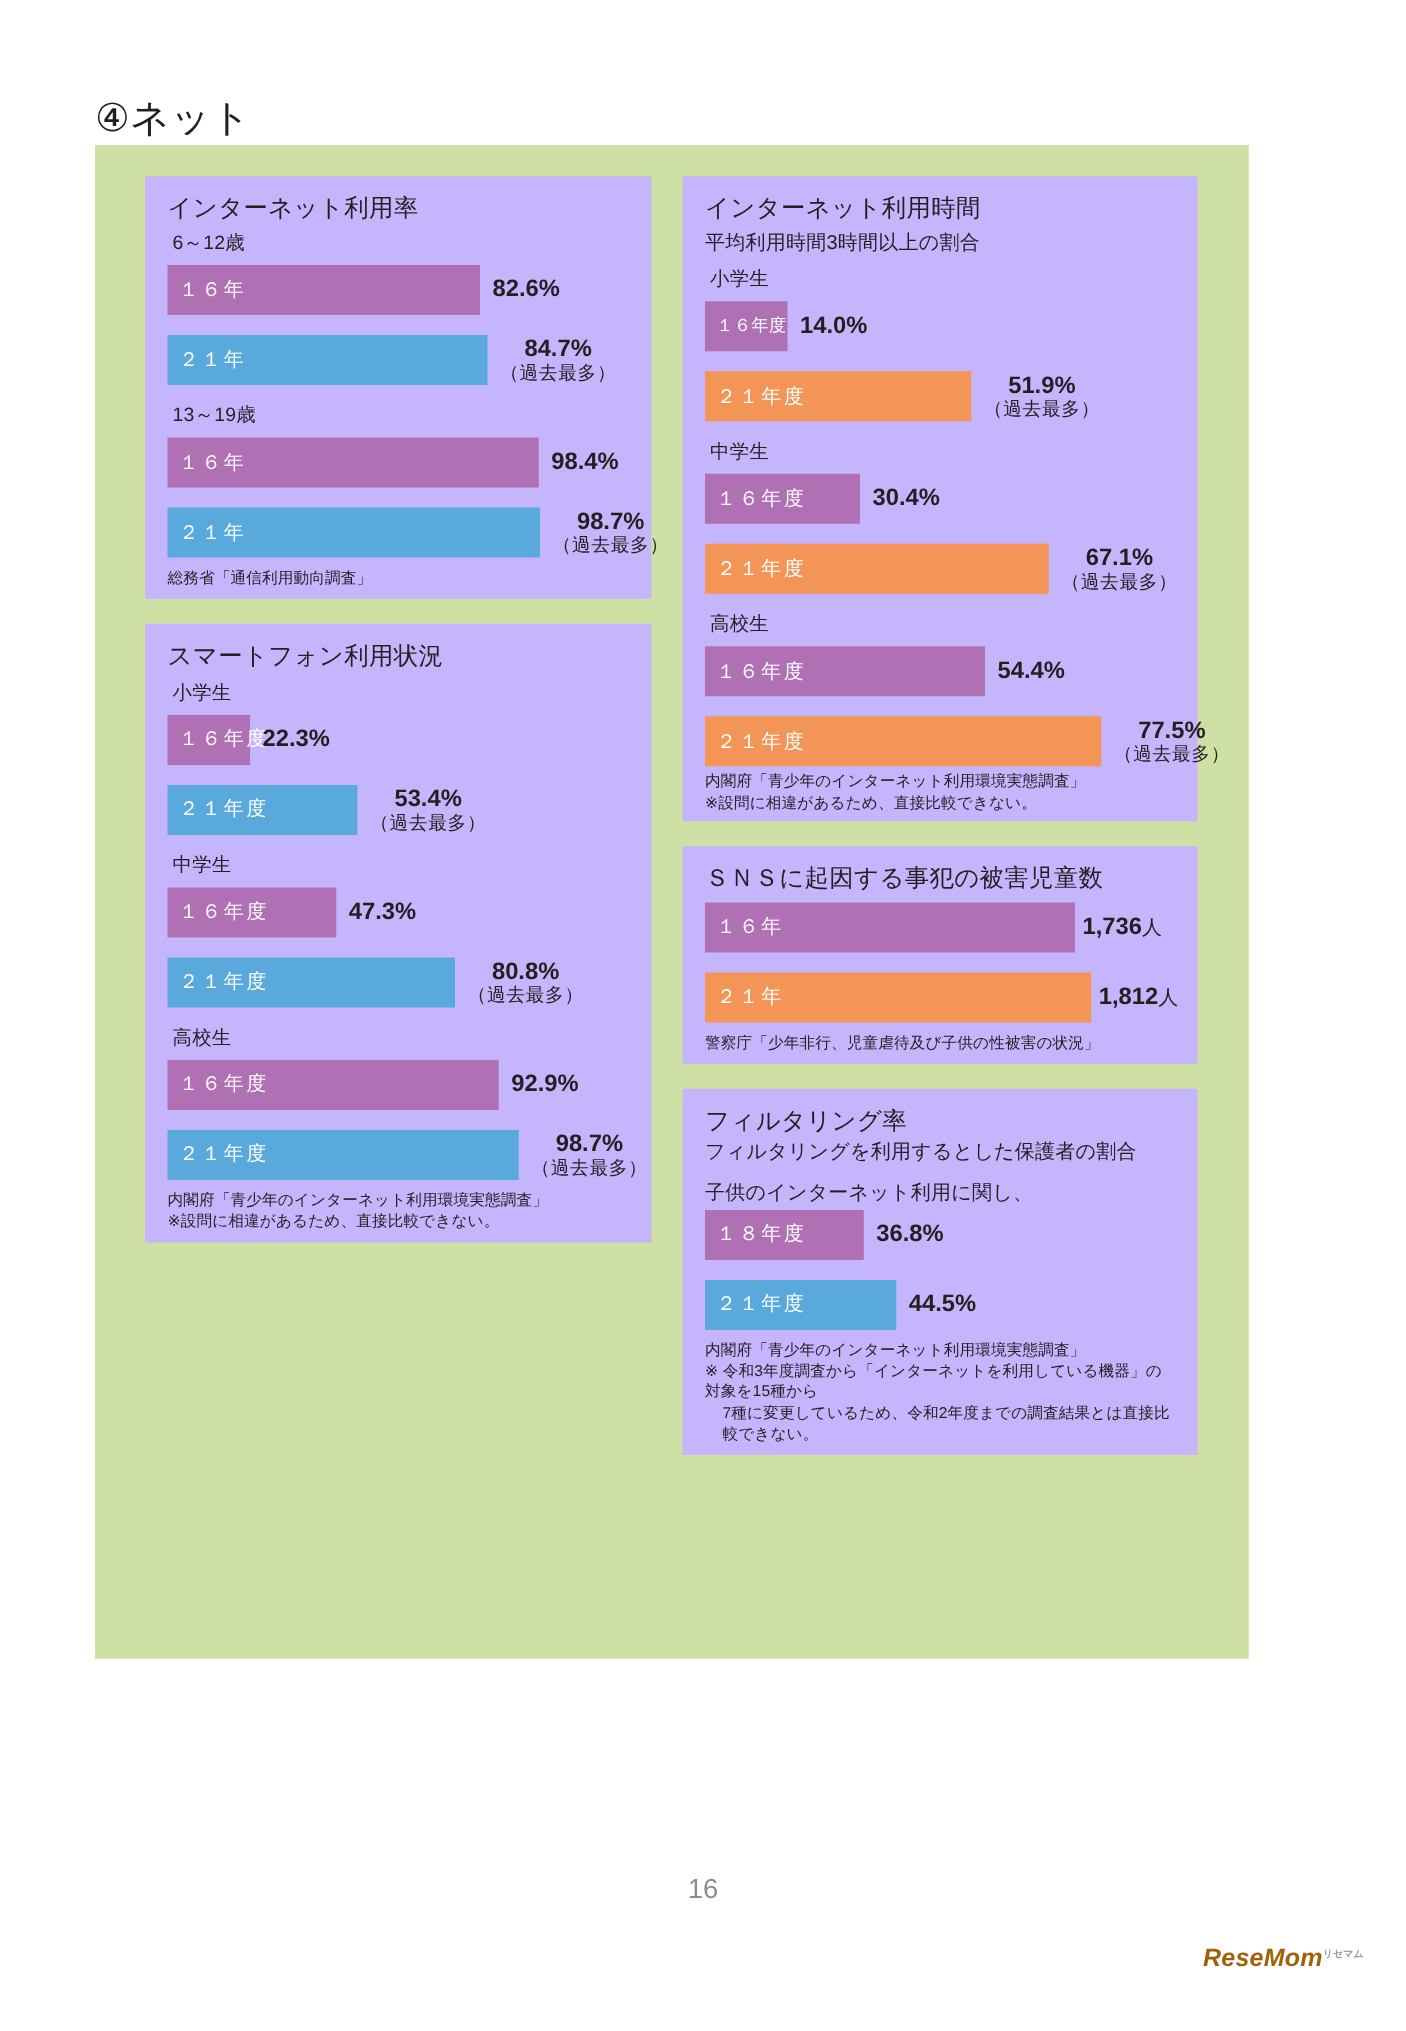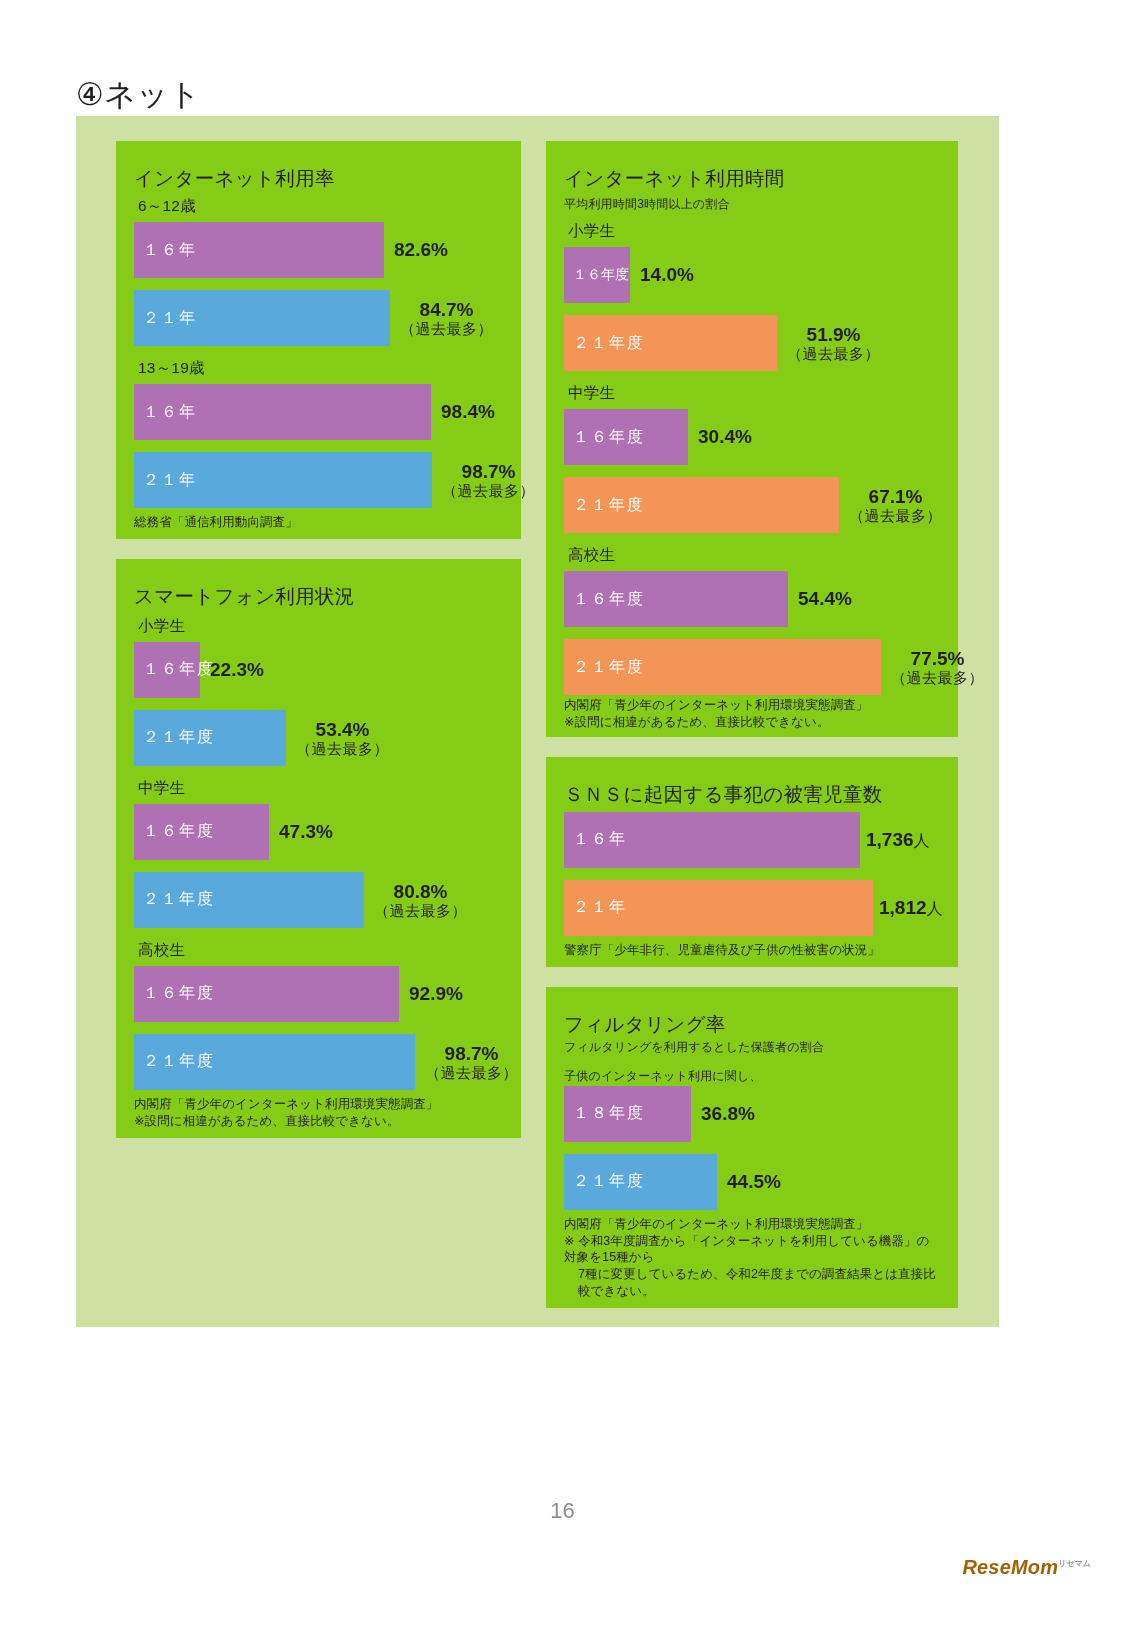--- a/index.html
+++ b/index.html
@@ -26,54 +26,54 @@
     left: 76px; top: 116px;
     width: 923px; height: 1211px;
     background: #cfe0a4;
   }
 
   
   .col-left  { position:absolute; left: 40px;  top: 25px; width: 405px; }
   .col-right { position:absolute; left: 470px; top: 25px; width: 412px; }
 
   .card {
-    background:#84cc16;
-    padding: 24px 18px 12px 18px;
+    background:#c4b5fd;
+    padding: 12px 18px 12px 18px;
     margin-bottom: 20px;
   }
 
   .card-title {
     font-size: 19.5px;
     color:#231f20;
     margin-bottom: 4px;
     letter-spacing:0.3px;
   }
   .card-sub {
-    font-size: 12px;
+    font-size: 16px;
     color:#231f20;
     margin-bottom: 8px;
     letter-spacing:0.2px;
   }
   .group-label {
     font-size: 15.5px;
     color:#231f20;
     margin: 10px 0 5px 4px;
     letter-spacing:0.2px;
   }
 
   
   .bar-row {
     position: relative;
     display:flex;
     align-items: center;
     margin-bottom: 12px;
     min-height: 44px;
   }
   .bar {
-    height: 56px;
+    height: 40px;
     display:flex;
     align-items:center;
     flex: 0 0 auto;
   }
   .bar-label {
     color:#ffffff;
     font-size: 16px;
     padding-left: 9px;
     letter-spacing: 2px;
     white-space: nowrap;

